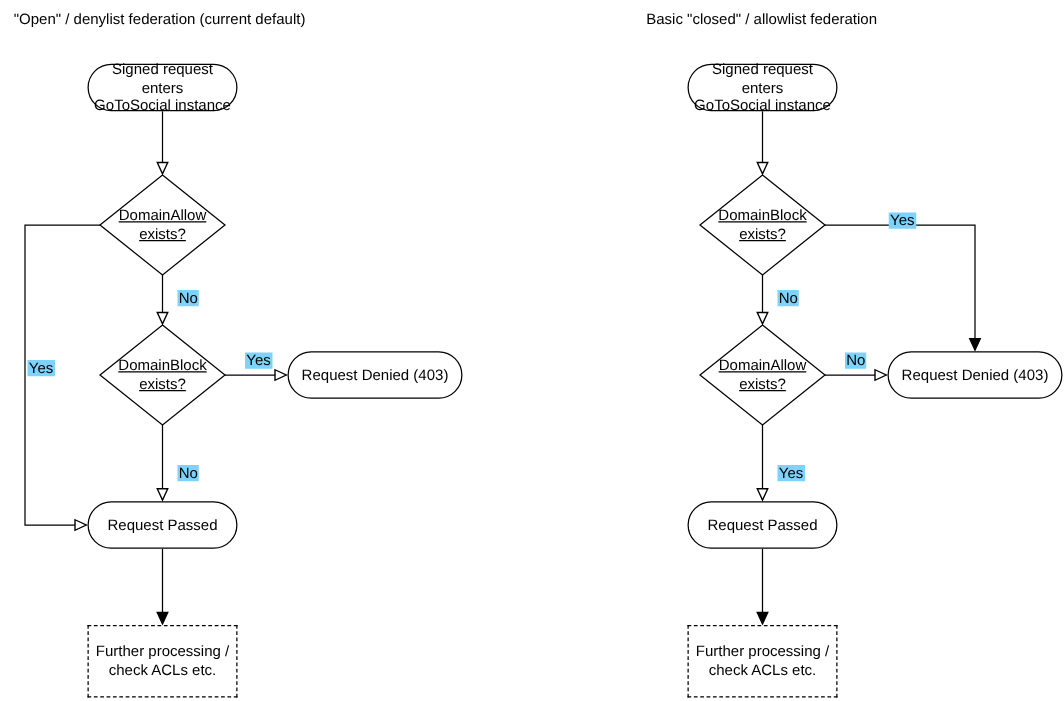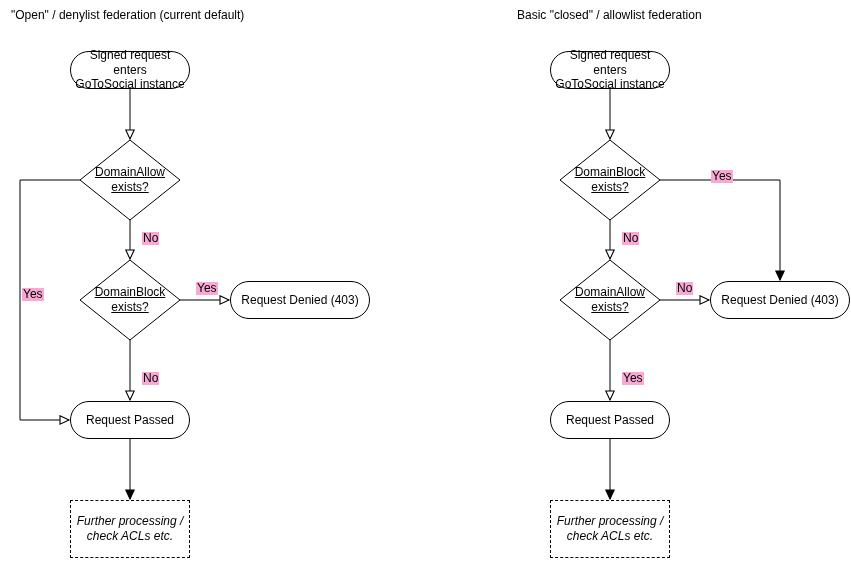--- a/index.html
+++ b/index.html
@@ -31,39 +31,39 @@
     display: flex;
     align-items: center;
     justify-content: center;
     text-align: center;
     font-size: 12px;
     line-height: 1.22;
     white-space: pre-line;
     padding: 2px;
   }
   .rounded { border-radius: 19px; }
-  .dashed  { border-style: dashed; border-radius: 0; font-style: italic; }
+  .dashed  { border-style: dashed; border-radius: 0; }
   .dtext {
     position: absolute;
     width: 100px;
     height: 40px;
     display: flex;
     align-items: center;
     justify-content: center;
     text-align: center;
     font-size: 12px;
     line-height: 1.22;
     white-space: pre-line;
     text-decoration: underline;
   }
   .elabel {
     position: absolute;
     font-size: 12px;
     line-height: 13px;
-    background: #f9a8d4;
+    background: #7dd3fc;
     padding: 0 1px;
     white-space: nowrap;
   }
 </style>
 </head>
 <body>
 
 <div class="canvas">
 
   <svg class="connectors" width="851" height="561" viewBox="0 0 851 561">

